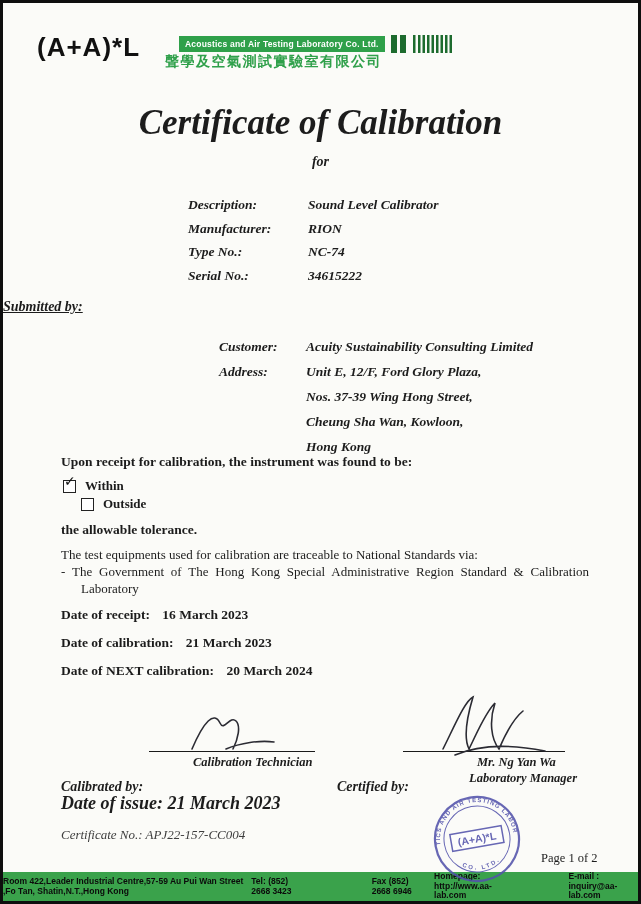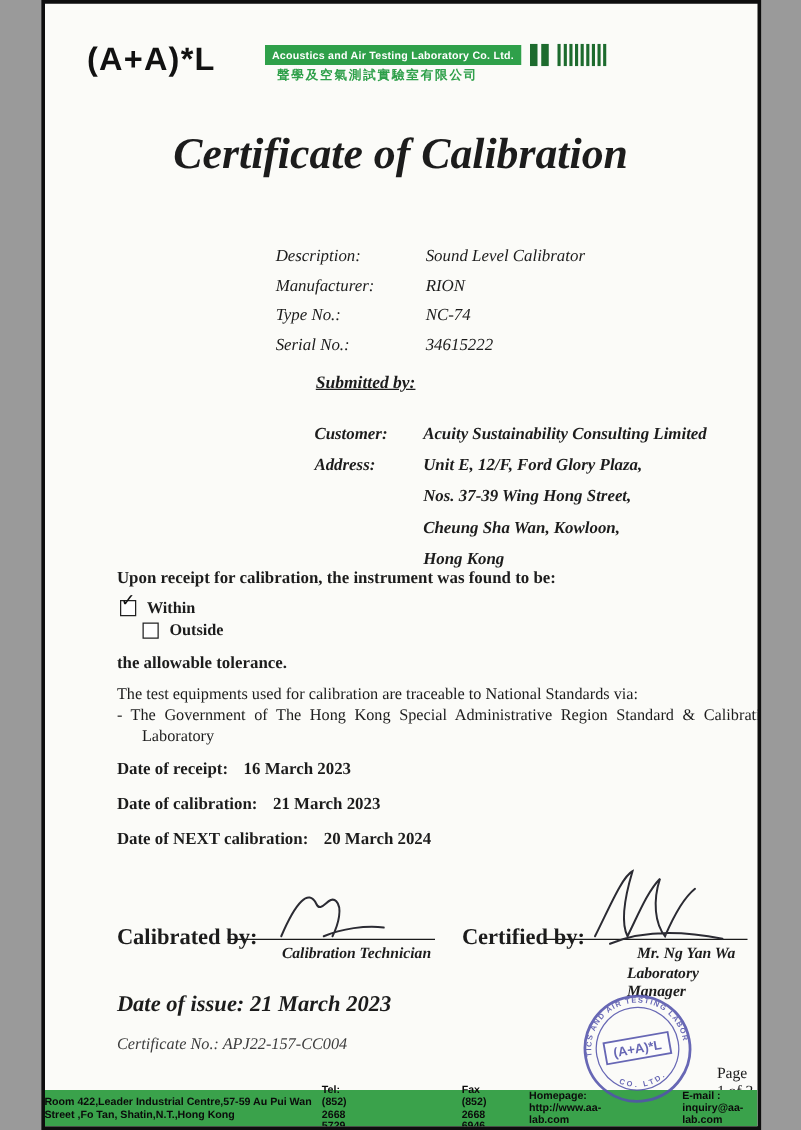--- a/index.html
+++ b/index.html
@@ -1,42 +1,42 @@
 <!DOCTYPE html>
 <html><head>
 <meta charset="utf-8">
 <style>
   html,body{margin:0;padding:0;}
   body{background:#9a9a9a;font-family:"Liberation Serif",serif;}
-  .page{position:relative;width:576px;height:904px;margin:0 auto;background:#fbfbf8;
+  .page{position:relative;width:641px;height:904px;margin:0 auto;background:#fbfbf8;
         border:3px solid #0e0e0e;box-sizing:border-box;overflow:hidden;color:#1c1c1c;}
 
   
   .logo{position:absolute;left:34px;top:29px;font-family:"Liberation Sans",sans-serif;
         font-weight:bold;font-size:26px;letter-spacing:1px;color:#111;}
   .banner-en{position:absolute;left:176px;top:33px;background:#2fa04a;color:#fff;
         font-family:"Liberation Sans",sans-serif;font-size:8.5px;font-weight:bold;
         padding:3px 6px;letter-spacing:.2px;}
-  .banner-zh{position:absolute;left:186px;top:50px;color:#2fa04a;font-size:10px;
+  .banner-zh{position:absolute;left:162px;top:50px;color:#2fa04a;font-size:14px;
         font-weight:bold;letter-spacing:1.5px;font-family:"Liberation Sans",sans-serif;}
   .barcode{position:absolute;left:388px;top:32px;}
 
   
   .title{position:absolute;left:0;right:0;top:100px;text-align:center;
         font-size:35px;font-weight:bold;font-style:italic;}
   .for-label{position:absolute;left:0;right:0;top:151px;text-align:center;
         font-size:14px;font-weight:bold;font-style:italic;}
 
   
   .inst-block{position:absolute;left:185px;top:190px;font-size:13.5px;
-        font-weight:normal;font-style:italic;line-height:23.5px;}
+        font-weight:bold;font-style:italic;line-height:23.5px;}
   .inst-row{display:flex;}
   .inst-label{width:120px;}
 
-  .submitted-heading{position:absolute;left:16px;right:72px;top:296px;text-align:center;
+  .submitted-heading{position:absolute;left:0;right:72px;top:296px;
         font-size:14px;font-weight:bold;font-style:italic;text-decoration:underline;}
 
   .cust-block{position:absolute;left:168px;top:331px;font-size:13.5px;
         font-weight:bold;font-style:italic;line-height:25px;margin-left:48px;}
   .cust-row{display:flex;}
   .cust-label{width:87px;}
 
   .receipt-intro{position:absolute;left:58px;top:451px;font-size:13.5px;font-weight:bold;}
   .chk-row{position:absolute;left:60px;height:16px;display:flex;align-items:center;}
   .chk-box{position:relative;display:inline-block;width:11px;height:11px;
@@ -46,21 +46,21 @@
   .chk-label{margin-left:9px;font-size:13px;font-weight:bold;}
 
   .outro{position:absolute;left:58px;top:519px;font-size:13.5px;font-weight:bold;}
 
   .trace{position:absolute;left:58px;top:543px;width:528px;font-size:13px;line-height:17px;}
   .trace-item{padding-left:20px;text-indent:-20px;text-align:justify;}
 
   .date-row{position:absolute;left:58px;font-size:13.5px;font-weight:bold;}
   .date-row .val{margin-left:9px;}
 
-  .sig-label{position:absolute;font-size:18px;font-weight:bold;}
+  .sig-label{position:absolute;font-size:14px;font-weight:bold;font-style:italic;margin-top:40px;}
   .sig-line{position:absolute;border-top:1.5px solid #1a1a1a;height:0;}
   .sig-title{position:absolute;font-size:12.5px;font-weight:bold;font-style:italic;}
   .sig-svg{position:absolute;}
 
   .issue-date{position:absolute;left:58px;top:790px;font-size:18px;font-weight:bold;font-style:italic;}
   .cert-no{position:absolute;left:58px;top:824px;font-size:13px;font-style:italic;color:#3d3d3d;font-family:Liberation Serif, serif;}
   .page-num{position:absolute;left:538px;top:848px;font-size:12.5px;}
 
   .stamp{position:absolute;left:428px;top:790px;z-index:5;}
 
@@ -90,20 +90,21 @@
         <rect x="36" width="2.5" height="18"></rect>
       <rect x="40.5" width="2.5" height="18"></rect>
         <rect x="45" width="2.5" height="18"></rect>
       <rect x="49.5" width="2.5" height="18"></rect>
         <rect x="54" width="2.5" height="18"></rect>
       <rect x="58.5" width="2.5" height="18"></rect>
     </g>
   </svg>
 
   <div class="title">Certificate of Calibration</div>
+  <div class="for-label">for</div>
 
   <div class="inst-block">
     <div class="inst-row">
       <span class="inst-label">Description:</span>
       <span class="inst-value">Sound Level Calibrator</span>
     </div>
     <div class="inst-row">
       <span class="inst-label">Manufacturer:</span>
       <span class="inst-value">RION</span>
     </div>
@@ -209,21 +210,21 @@
         <textPath href="#stamp-arc-bottom" startOffset="50%" text-anchor="middle">CO. LTD.</textPath>
       </text>
       <rect x="20" y="37" width="52" height="17" fill="rgba(255,255,255,0.65)" stroke="#5353ab" stroke-width="1.5"></rect>
       <text x="46" y="49.5" text-anchor="middle" font-size="10.5" font-weight="bold" font-family="Liberation Sans, sans-serif" fill="#5353ab">(A+A)*L</text>
     </g>
   </svg>
 
   <footer class="footer">
     <div class="f-row">Room 422,Leader Industrial Centre,57-59 Au Pui Wan Street ,Fo Tan, Shatin,N.T.,Hong Kong</div>
     <div class="f-row telfax">
-      <span>Tel: (852) 2668 5729</span>
+      <span>Tel: (852) 2668 3423</span>
       <span>Fax (852) 2668 6946</span>
     </div>
     <div class="f-row web">
       <span>Homepage: http://www.aa-lab.com</span>
       <span>E-mail : inquiry@aa-lab.com</span>
     </div>
   </footer>
 
 </div>
 

